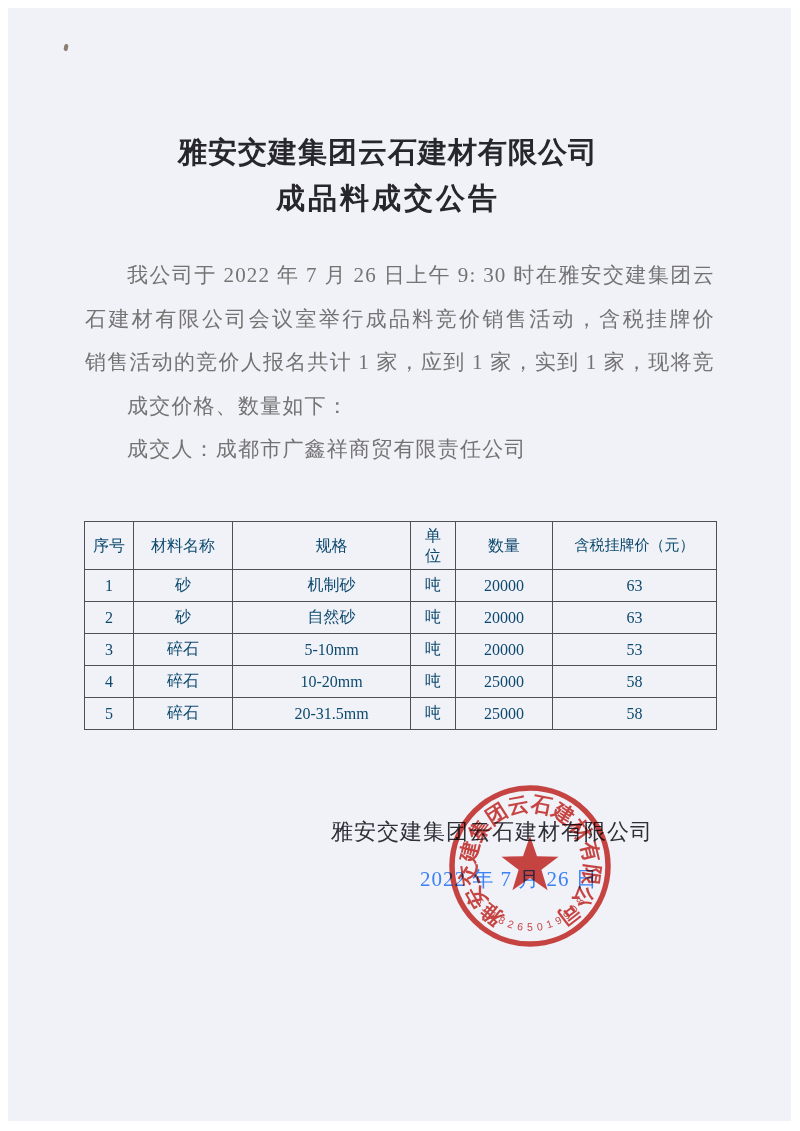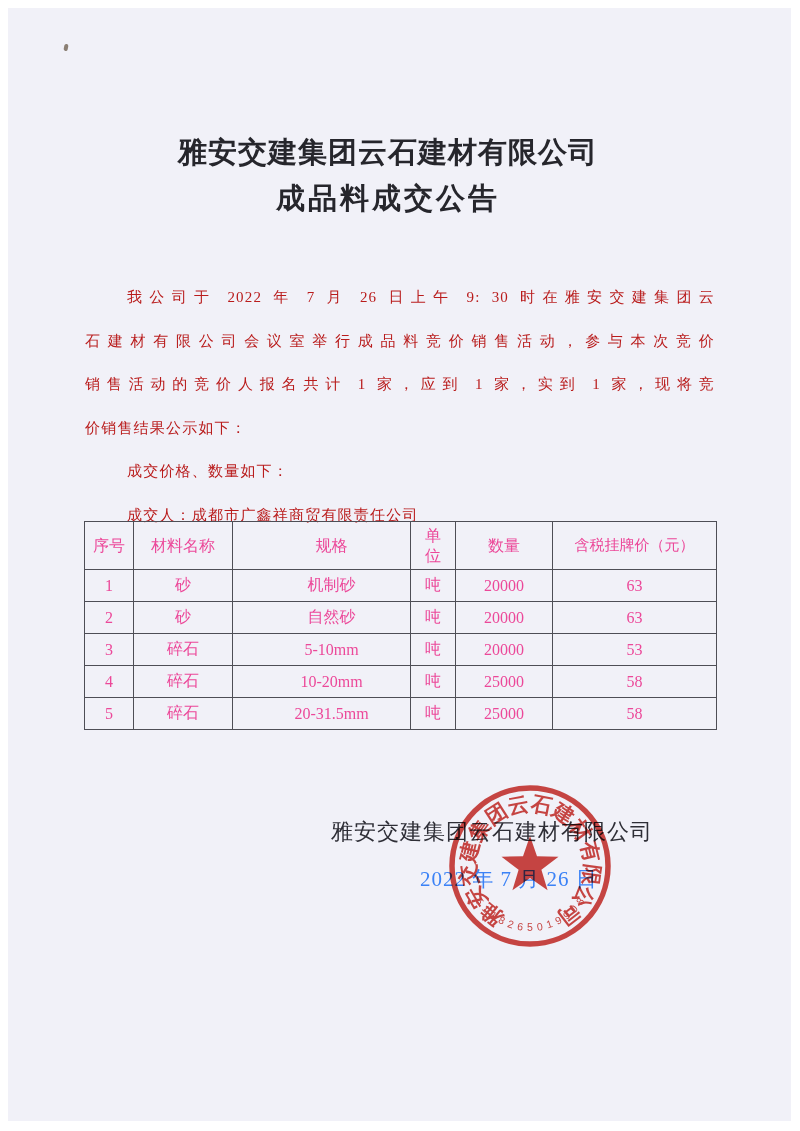--- a/index.html
+++ b/index.html
@@ -6,28 +6,28 @@
   body{width:800px;height:1131px;background:#ffffff;font-family:"Liberation Serif",serif;}
   .scan{position:relative;width:800px;height:1131px;background:#ffffff;overflow:hidden;}
   .paper{position:absolute;left:8px;top:8px;right:9px;bottom:10px;background:#f1f1f8;}
   .speck{position:absolute;left:64px;top:44px;width:4px;height:7px;background:#8b7f74;border-radius:2px;transform:rotate(12deg);}
 
   .doc-title{position:absolute;top:136px;left:0;width:800px;text-align:center;transform:translateX(-12px);
              font-family:"Liberation Sans",sans-serif;font-weight:700;color:#26262c;}
   .doc-title .t1{font-size:29px;letter-spacing:1px;line-height:32px;}
   .doc-title .t2{font-size:29px;letter-spacing:3px;line-height:32px;margin-top:14px;}
 
-  .para{position:absolute;left:85px;top:276px;width:630px;font-size:15px;line-height:43.5px;
-        color:#b91c1c;letter-spacing:1.2px;}
+  .para{position:absolute;left:85px;top:254px;width:630px;font-size:21px;line-height:43.5px;
+        color:#737373;letter-spacing:1.2px;}
   .para p{margin:0;white-space:nowrap;}
   .para p.fill{white-space:normal;text-align:justify;text-align-last:justify;}
   .indent{text-indent:42px;}
 
   table.price-table{position:absolute;left:84px;top:521px;border-collapse:collapse;table-layout:fixed;
-        color:#ec4899;background:transparent;}
+        color:#0c4a6e;background:transparent;}
   .price-table th,.price-table td{border:1px solid #4e4e56;font-weight:normal;font-size:16px;
         text-align:center;vertical-align:middle;padding:0;overflow:hidden;}
   .price-table thead th{height:47px;line-height:21px;}
   .price-table tbody td{height:31px;}
   .col-spec{text-align:left;padding-left:20px !important;}
   .th-unit{padding:0 8px !important;line-height:20px !important;}
   .th-price{white-space:nowrap;font-size:15px !important;}
   .num{font-family:"Liberation Serif",serif;}
 
   .sig-company{position:absolute;top:817px;left:331px;font-size:22px;letter-spacing:1px;color:#2e2e36;}
@@ -44,23 +44,22 @@
   <div class="paper"></div>
   <div class="speck"></div>
 
   <div class="doc-title">
     <div class="t1">雅安交建集团云石建材有限公司</div>
     <div class="t2">成品料成交公告</div>
   </div>
 
   <div class="para">
     <p class="fill indent">我公司于 2022 年 7 月 26 日上午 9: 30 时在雅安交建集团云</p>
-    <p class="fill">石建材有限公司会议室举行成品料竞价销售活动，参与本次竞价</p>
+    <p class="fill">石建材有限公司会议室举行成品料竞价销售活动，含税挂牌价</p>
     <p class="fill">销售活动的竞价人报名共计 1 家，应到 1 家，实到 1 家，现将竞</p>
-    <p>价销售结果公示如下：</p>
     <p class="indent">成交价格、数量如下：</p>
     <p class="indent">成交人：成都市广鑫祥商贸有限责任公司</p>
   </div>
 
   <table class="price-table">
     <colgroup>
       <col style="width:49px">
         <col style="width:99px">
         <col style="width:178px">
       <col style="width:45px">

